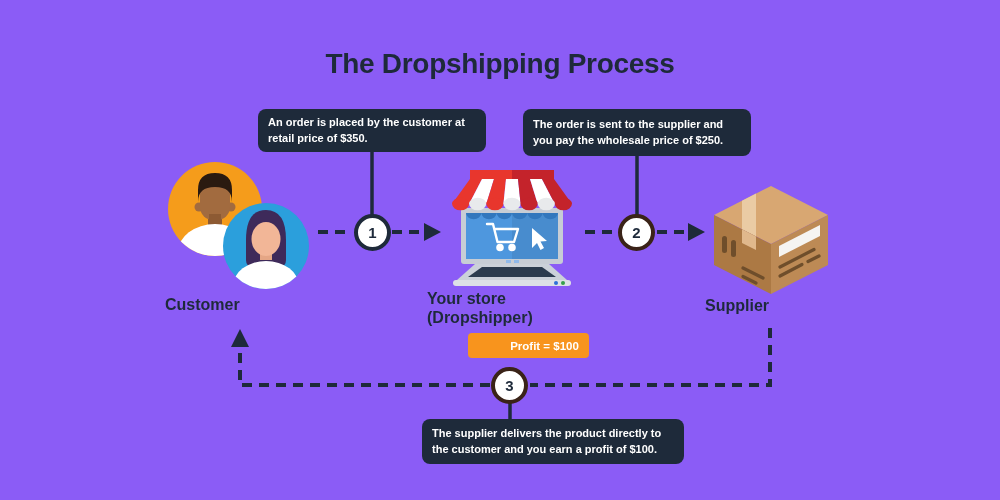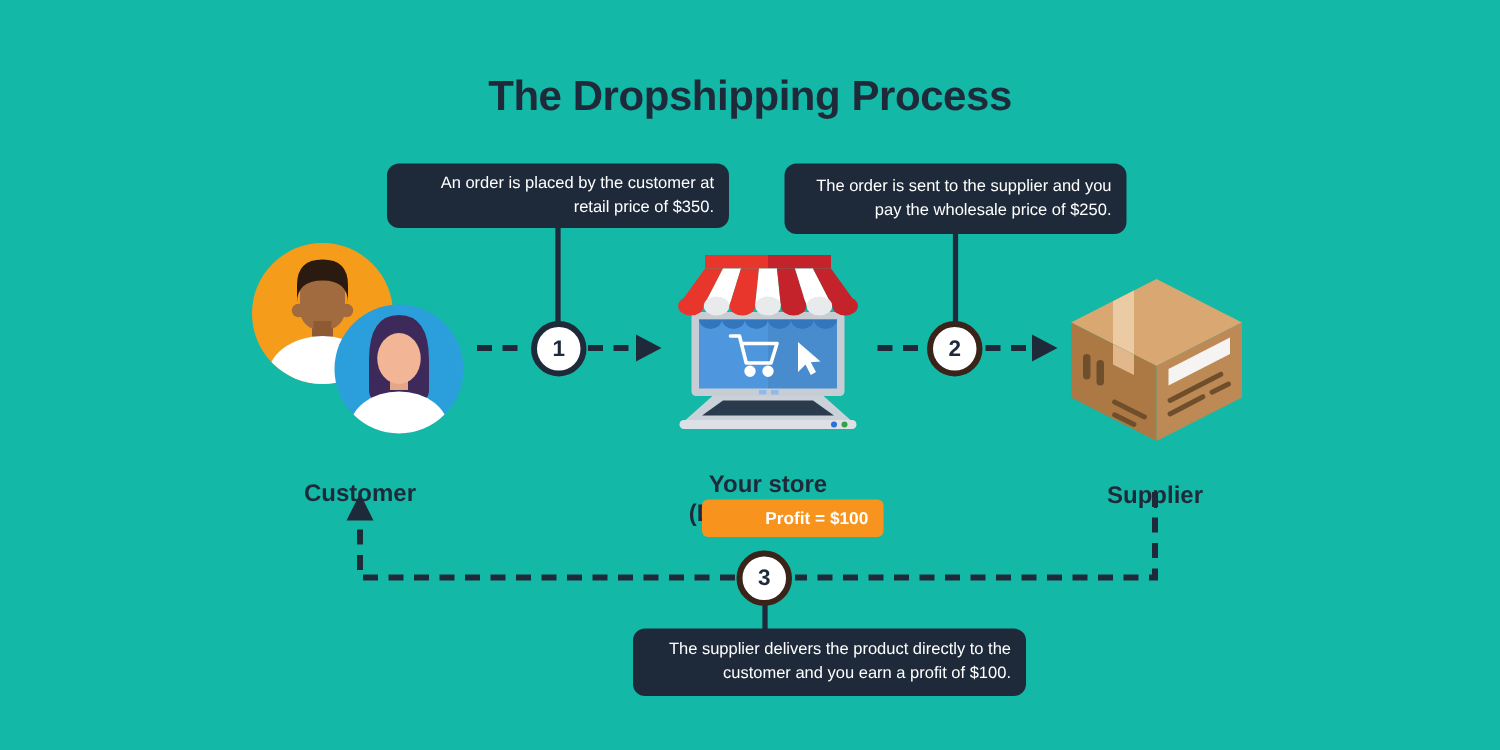--- a/index.html
+++ b/index.html
@@ -1,48 +1,48 @@
 <!DOCTYPE html>
 <html><head>
 <meta charset="utf-8">
 <style>
   html,body { margin:0; padding:0; }
   .canvas {
     position:relative; width:1000px; height:500px;
-    background:#14b8a6; overflow:hidden;
+    background:#8b5cf6; overflow:hidden;
     font-family:"Liberation Sans", sans-serif;
   }
   .title {
     position:absolute; top:48px; left:0; width:1000px;
     text-align:center; font-size:28px; font-weight:700;
     color:#1E2A3A; letter-spacing:-0.3px;
   }
   .callout {
     position:absolute; background:#1E2A3A; color:#FFFFFF;
-    border-radius:8px; font-size:11px; font-weight:400;
-    text-align:right; line-height:1.45;
+    border-radius:8px; font-size:11px; font-weight:700;
+    text-align:left; line-height:1.45;
     display:flex; align-items:center; justify-content:center;
     padding:4px 10px; box-sizing:border-box;
   }
   .callout-1 { left:258px; top:109px; width:228px; height:43px; }
   .callout-2 { left:523px; top:109px; width:228px; height:47px; }
   .callout-3 { left:378px; top:419px; width:262px; height:45px;margin-left:44px; }
   .overlay-svg { position:absolute; left:0; top:0; }
   .step-circle {
     position:absolute; width:29px; height:29px; background:#FFFFFF;
     border:4px solid #1E2A3A; border-radius:50%;
     display:flex; align-items:center; justify-content:center;
     font-size:15px; font-weight:700; color:#1E2A3A;
   }
   .step-1 { left:354px; top:214px; }
   .step-2 { left:618px; top:214px; border-color:#3A2318; }
   .step-3 { left:491px; top:367px; border-color:#3A2318; }
   .entity-label {
     position:absolute; color:#1E2A3A; font-weight:700;
-    font-size:16px; text-align:center; line-height:1.2;margin-top:25px;
+    font-size:16px; line-height:1.2;
   }
   .label-customer { left:165px; top:295px; width:150px; }
   .label-store    { left:427px; top:289px; width:170px; }
   .label-supplier { left:705px; top:296px; width:130px; }
   .badge {
     position:absolute; left:468px; top:333px; width:89px; height:25px;
     background:#F8941D; border-radius:4px; color:#FFFFFF;
     font-size:11.5px; font-weight:700;
     display:flex; align-items:center; justify-content:center;padding-left:32px;
   }

